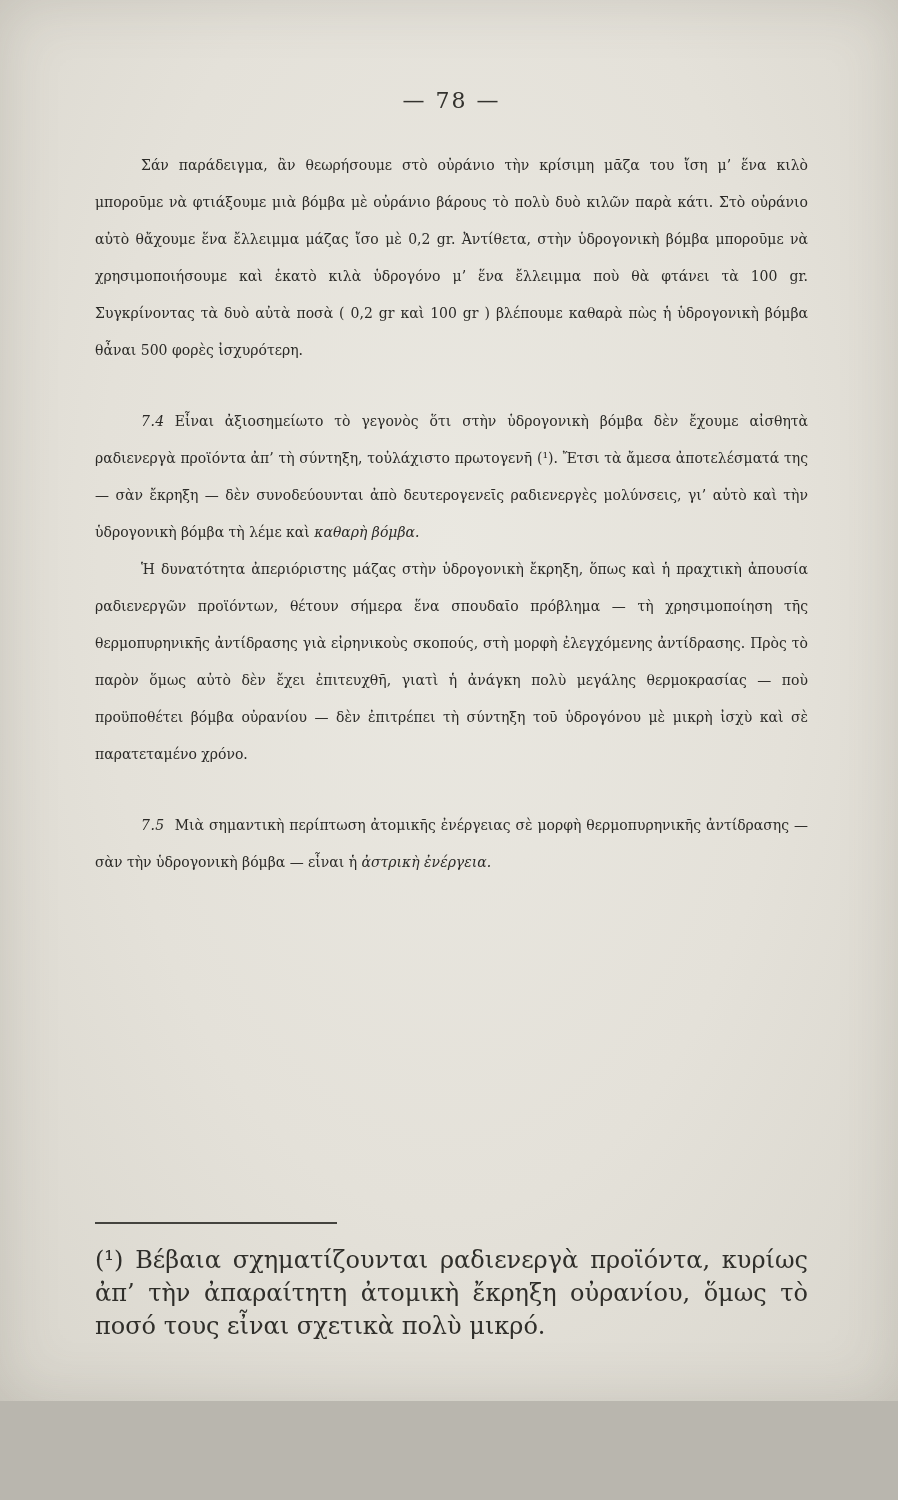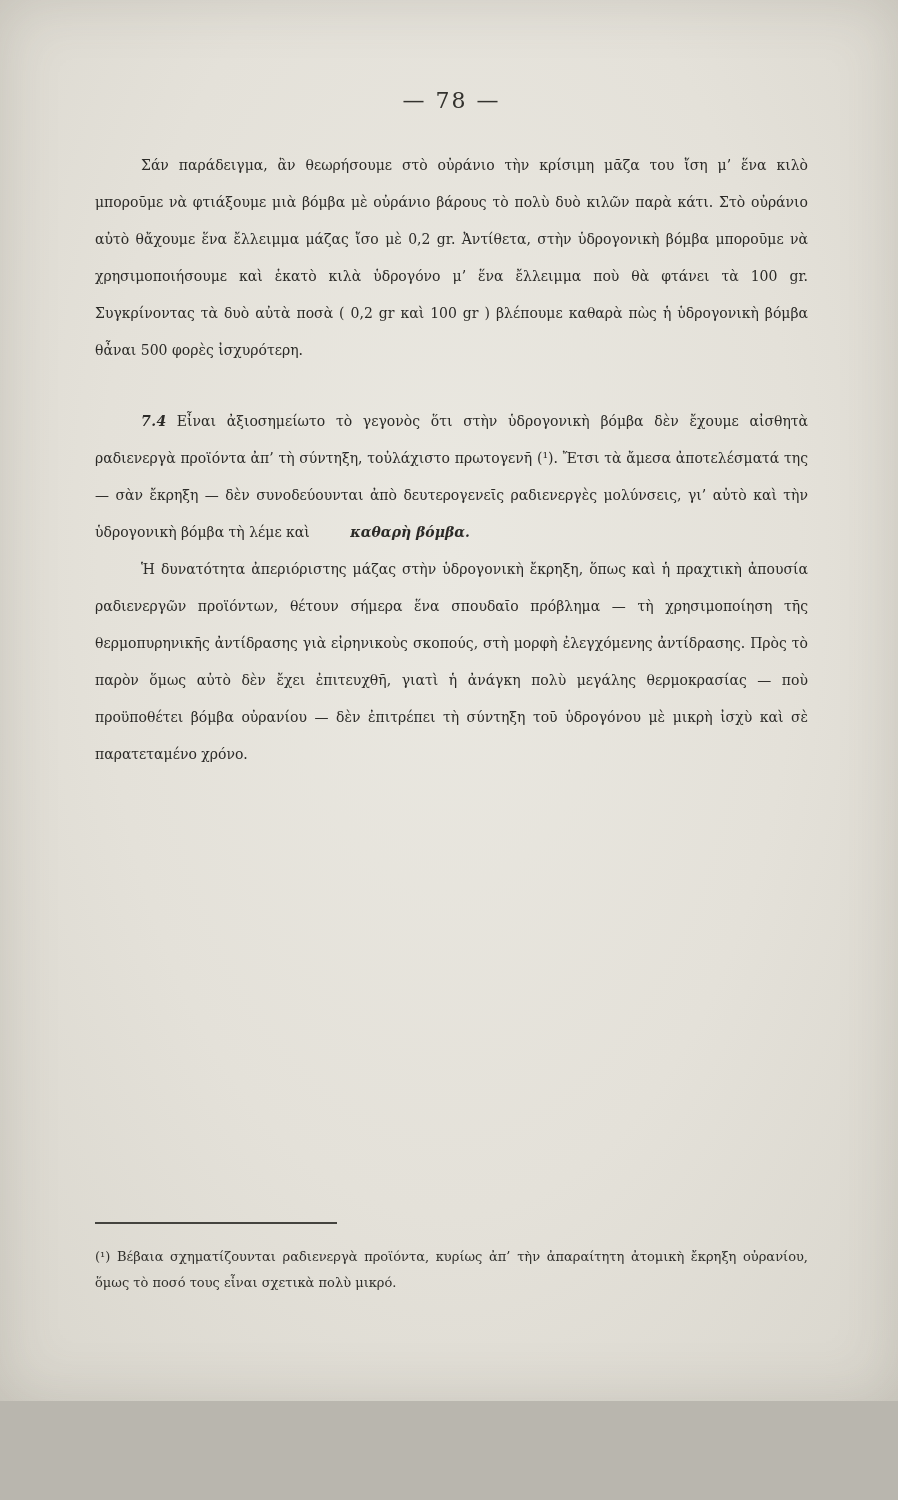--- a/index.html
+++ b/index.html
@@ -31,67 +31,67 @@
   .body-text p {
     margin: 0;
     font-size: 14px;
     line-height: 37px;
     text-align: justify;
     text-justify: inter-word;
   }
   .body-text p.indent { text-indent: 46px; }
   .space-before { margin-top: 34px !important; }
   .secnum {
-    font-weight: bold;
+    font-weight: normal;
     font-style: italic;
     margin-right: 10px;
     letter-spacing: 0.5px;
     margin-top: 28px;
   }
   .boldterm {
-    font-weight: bold;
+    font-weight: normal;
     font-style: italic;
-    margin-left: 36px;
   }
   .footnote-block {
     position: absolute;
     left: 95px;
     right: 90px;
     top: 1222px;
   }
   .footnote-rule {
     width: 242px;
     height: 0;
     border: none;
     border-top: 2px solid #44433e;
     margin: 0 0 20px 0;
   }
   .footnote-text {
-    font-size: 13px;
-    line-height: 26px;
+    font-size: 24px;
+    line-height: 33px;
     text-align: justify;
     color: #2f2e2a;
     margin: 0;
   }
 </style>
 </head>
 <body>
 
 <div class="page">
 
   <div class="page-number">— 78 —</div>
 
   <div class="body-text">
 
     <p class="para indent">Σάν παράδειγμα, ἂν θεωρήσουμε στὸ οὐράνιο τὴν κρίσιμη μᾶζα του ἴση μ’ ἕνα κιλὸ μποροῦμε νὰ φτιάξουμε μιὰ βόμβα μὲ οὐράνιο βάρους τὸ πολὺ δυὸ κιλῶν παρὰ κάτι. Στὸ οὐράνιο αὐτὸ θἄχουμε ἕνα ἔλλειμμα μάζας ἴσο μὲ 0,2 gr. Ἀντίθετα, στὴν ὑδρογονικὴ βόμβα μποροῦμε νὰ χρησιμοποιήσουμε καὶ ἑκατὸ κιλὰ ὑδρογόνο μ’ ἕνα ἔλλειμμα ποὺ θὰ φτάνει τὰ 100 gr. Συγκρίνοντας τὰ δυὸ αὐτὰ ποσὰ ( 0,2 gr καὶ 100 gr )  βλέπουμε καθαρὰ πὼς ἡ ὑδρογονικὴ βόμβα θἆναι 500 φορὲς ἰσχυρότερη.</p>
 
     <p class="para indent space-before"><span class="secnum">7.4</span><span>Εἶναι ἀξιοσημείωτο τὸ γεγονὸς ὅτι στὴν ὑδρογονικὴ βόμβα δὲν ἔχουμε αἰσθητὰ ραδιενεργὰ προϊόντα ἀπ’ τὴ σύντηξη, τοὐλάχιστο πρωτογενῆ (¹). Ἔτσι τὰ ἄμεσα ἀποτελέσματά της — σὰν ἔκρηξη — δὲν συνοδεύουνται ἀπὸ δευτερογενεῖς ραδιενεργὲς μολύνσεις, γι’ αὐτὸ καὶ τὴν ὑδρογονικὴ βόμβα τὴ λέμε καὶ </span><span class="boldterm">καθαρὴ βόμβα.</span></p>
 
     <p class="para indent">Ἡ δυνατότητα ἀπεριόριστης μάζας στὴν ὑδρογονικὴ ἔκρηξη, ὅπως καὶ ἡ πραχτικὴ ἀπουσία ραδιενεργῶν προϊόντων, θέτουν σήμερα ἕνα σπουδαῖο πρόβλημα — τὴ χρησιμοποίηση τῆς θερμοπυρηνικῆς ἀντίδρασης γιὰ εἰρηνικοὺς σκοπούς, στὴ μορφὴ ἐλεγχόμενης ἀντίδρασης. Πρὸς τὸ παρὸν ὅμως αὐτὸ δὲν ἔχει ἐπιτευχθῆ, γιατὶ ἡ ἀνάγκη πολὺ μεγάλης θερμοκρασίας — ποὺ προϋποθέτει βόμβα οὐρανίου — δὲν ἐπιτρέπει τὴ σύντηξη τοῦ ὑδρογόνου μὲ μικρὴ ἰσχὺ καὶ σὲ παρατεταμένο χρόνο.</p>
 
+    <p class="para indent space-before"><span class="secnum">7.5</span><span>Μιὰ σημαντικὴ περίπτωση ἀτομικῆς ἐνέργειας σὲ μορφὴ θερμοπυρηνικῆς ἀντίδρασης — σὰν τὴν ὑδρογονικὴ βόμβα — εἶναι ἡ </span><span class="boldterm">ἀστρικὴ ἐνέργεια.</span></p>
 
 
   </div>
 
   <div class="footnote-block">
     <hr class="footnote-rule">
     <p class="footnote-text">(¹) Βέβαια σχηματίζουνται ραδιενεργὰ προϊόντα, κυρίως ἀπ’ τὴν ἀπαραίτητη ἀτομικὴ ἔκρηξη οὐρανίου, ὅμως τὸ ποσό τους εἶναι σχετικὰ πολὺ μικρό.</p>
   </div>
 
 </div>

